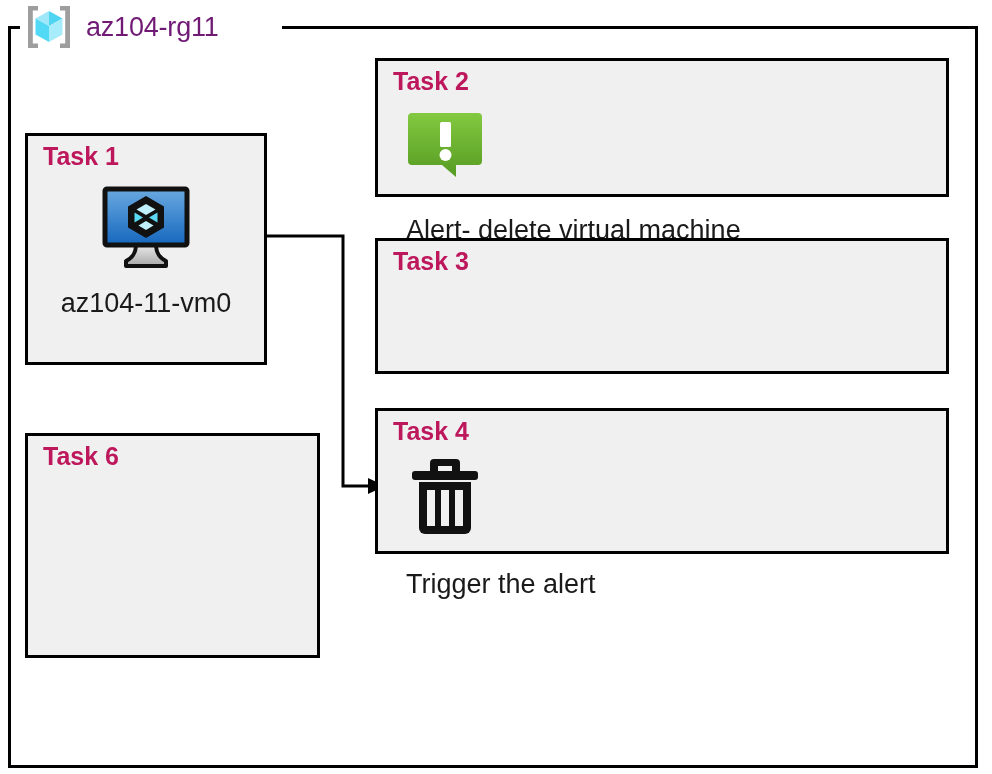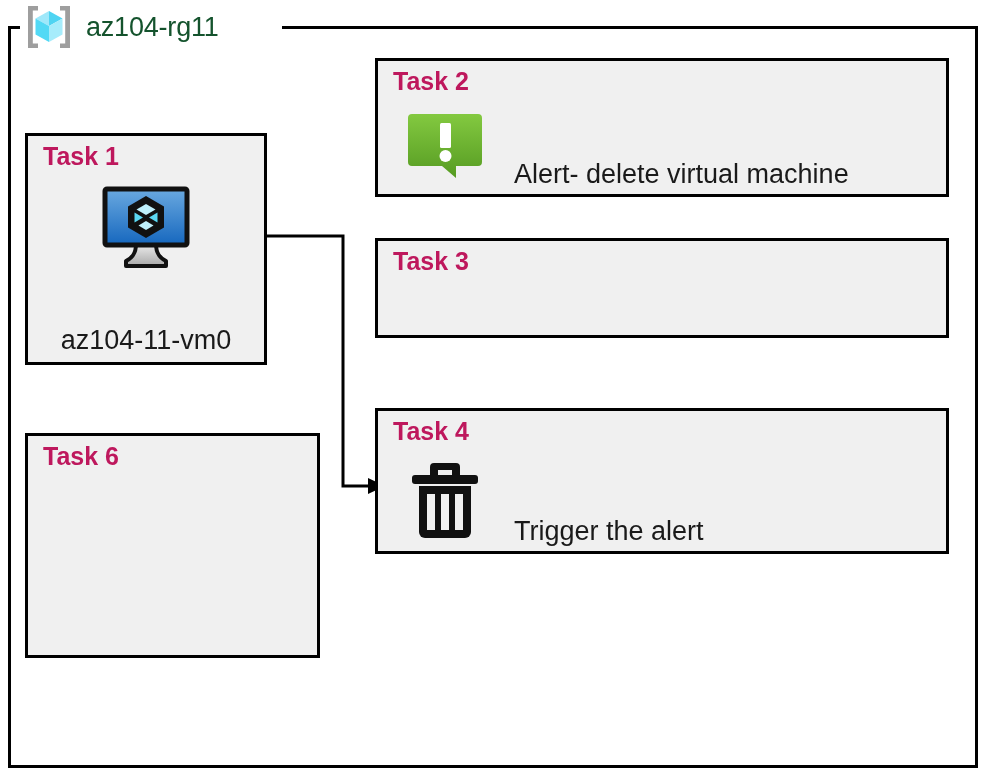--- a/index.html
+++ b/index.html
@@ -43,21 +43,21 @@
     position: absolute;
     left: 22px;
     top: 4px;
     height: 46px;
     display: flex;
     align-items: center;
     gap: 10px;
   }
   .rg-title {
     font-size: 27px;
-    color: #14532d;
+    color: #701a75;
     line-height: 1;
     white-space: nowrap;
     letter-spacing: -0.2px;
   }
 
   
   .rg-icon {
     position: relative;
     width: 54px;
     height: 48px;
@@ -91,34 +91,34 @@
   
   .card.left-card .stack {
     position: absolute;
     left: 0;
     right: 0;
     top: 48px;
     bottom: 8px;
     display: flex;
     flex-direction: column;
     align-items: center;
-    justify-content: space-between;
+    justify-content: flex-start;
     gap: 14px;
   }
 
   
   .card.right-card .row {
     position: absolute;
     left: 28px;
     right: 12px;
     top: 44px;
     bottom: 6px;
     display: flex;
-    flex-direction: row;
-    align-items: flex-end;
+    flex-direction: column;
+    align-items: flex-start;
     gap: 30px;
   }
 
   
   .icon-box { flex: 0 0 auto; display: block; }
 
   
   .connector { position: absolute; left: 0; top: 0; width: 992px; height: 774px; pointer-events: none; }
 </style>
 </head>
@@ -204,21 +204,21 @@
           </defs>
           <path d="M6 8 h66 a4 4 0 0 1 4 4 v44 a4 4 0 0 1 -4 4 h-22 l0 12 l-14 -12 h-30 a4 4 0 0 1 -4 -4 v-44 a4 4 0 0 1 4 -4 Z" fill="url(#alertGrad)"></path>
           <rect x="34" y="17" width="11" height="25" rx="1.5" fill="#ffffff"></rect>
           <circle cx="39.5" cy="50" r="6" fill="#ffffff"></circle>
         </svg>
       </span>
       <span class="card-label">Alert- delete virtual machine</span>
     </div>
   </div>
 
-  <div class="card right-card" style="left:375px; top:238px; width:574px; height:100px;">
+  <div class="card right-card" style="left:375px; top:238px; width:574px; height:136px;">
     <div class="card-title">Task 3</div>
   </div>
 
   <div class="card right-card" style="left:375px; top:408px; width:574px; height:146px;padding-left:32px;">
     <div class="card-title">Task 4</div>
     <div class="row">
       <span class="icon-box">
         <svg width="78" height="82" viewBox="0 0 78 82" xmlns="http://www.w3.org/2000/svg">
 
           <path d="M28 4 h22 a4 4 0 0 1 4 4 v8 h-8 v-5 h-14 v5 h-8 v-8 a4 4 0 0 1 4 -4 Z" fill="#111111"></path>

